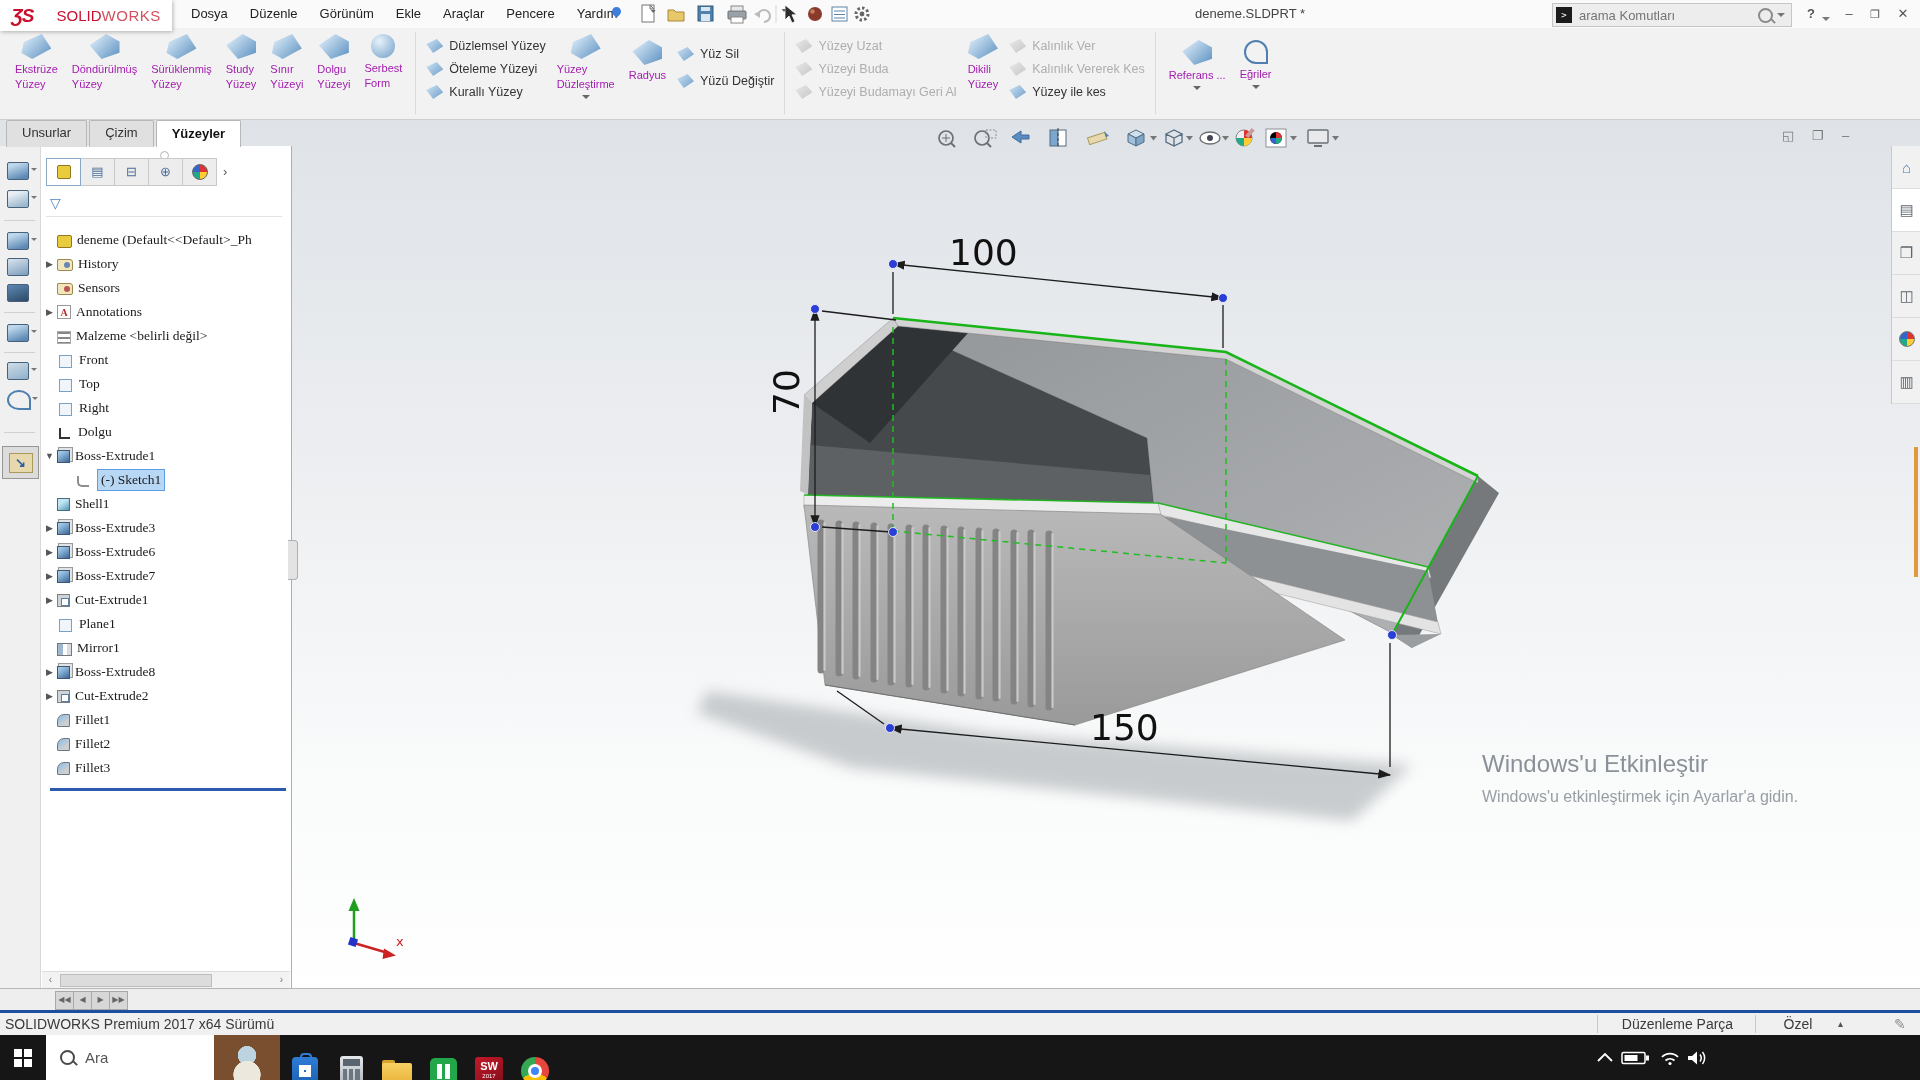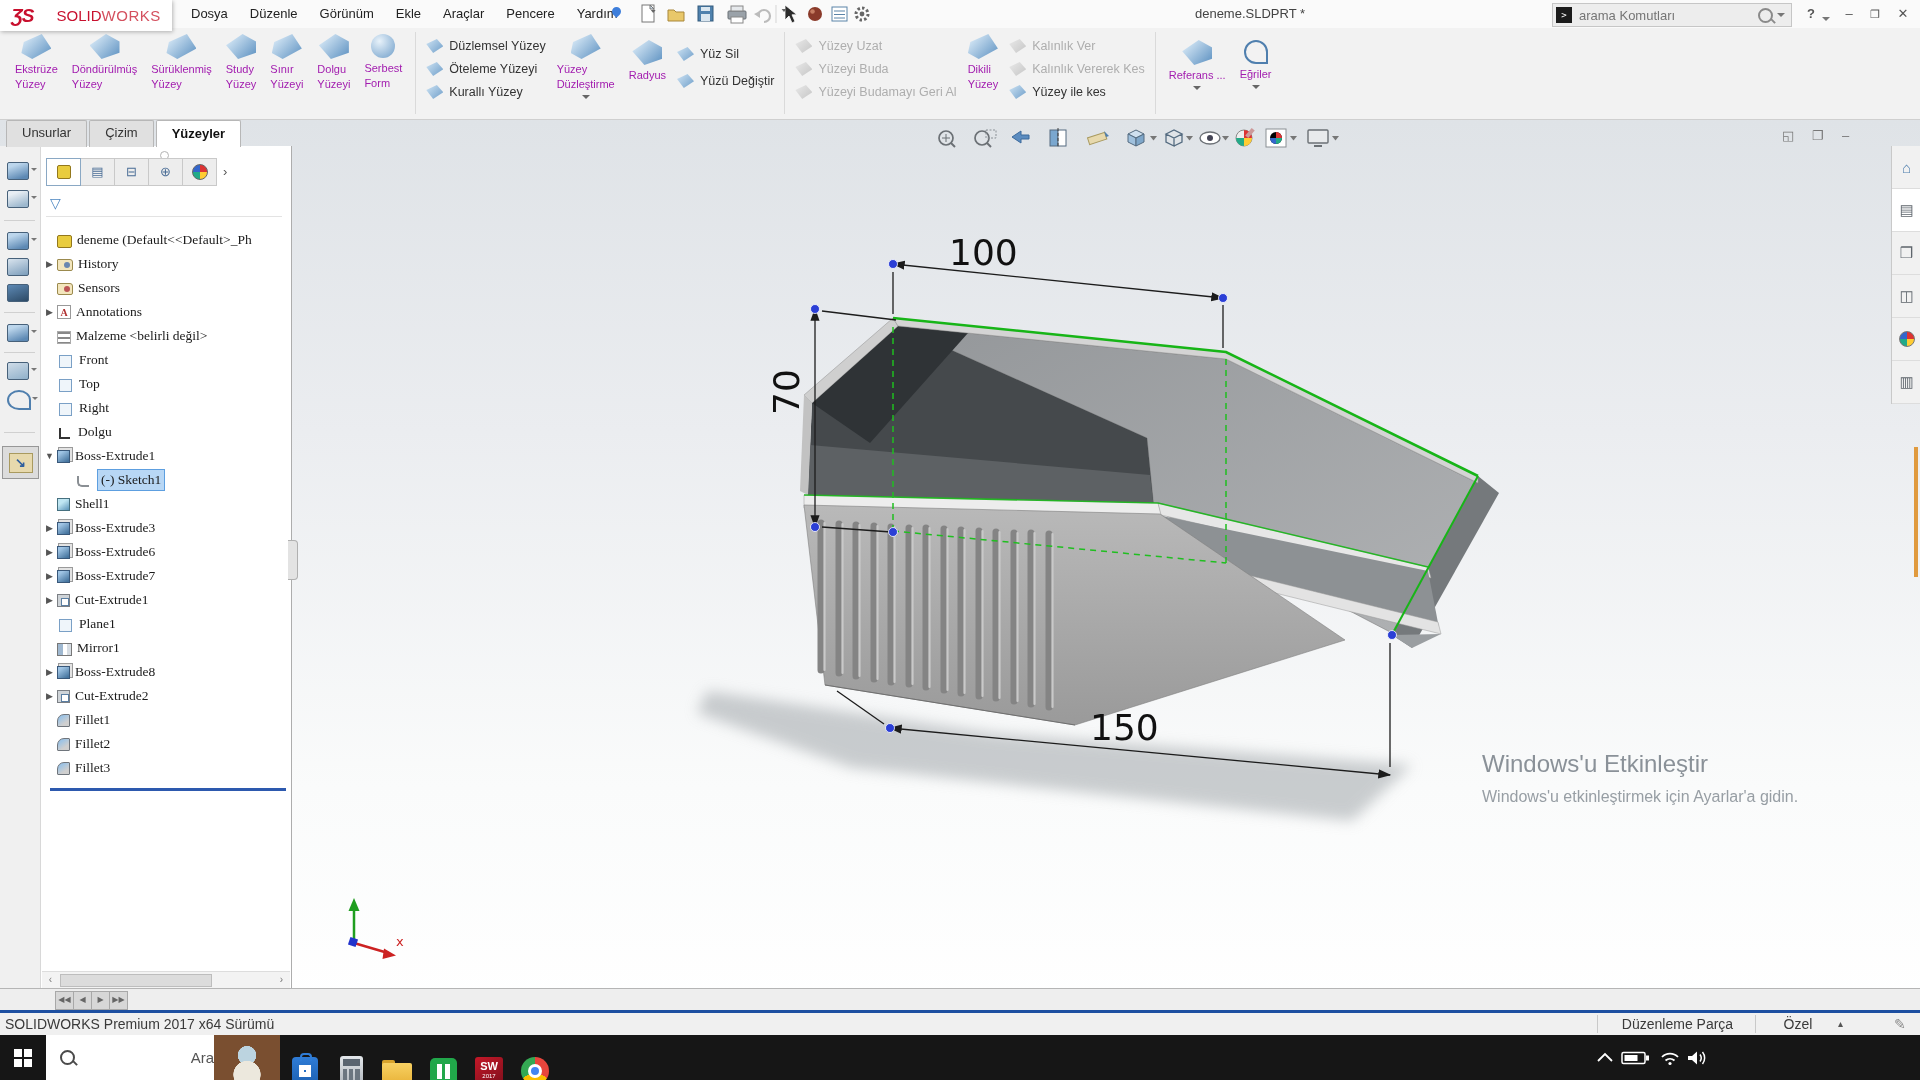--- a/index.html
+++ b/index.html
@@ -111,21 +111,21 @@
   #status{left:0;top:1013px;width:1920px;height:22px;background:#f0f0f0;z-index:6;font-size:14px;color:#3a3a3a;}
   .ssep{position:absolute;top:2px;width:1px;height:18px;background:#c9c9c9;}
   
   #taskbar{left:0;top:1035px;width:1920px;height:45px;background:#161616;z-index:7;}
   #startbtn{left:0;top:0;width:46px;height:45px;display:flex;align-items:center;justify-content:center;}
   #startbtn i{display:grid;grid-template-columns:8px 8px;grid-template-rows:8px 8px;gap:2px;}
   #startbtn b{background:#fff;}
   #tsearch{left:46px;top:0;width:234px;height:45px;background:#fff;display:flex;align-items:center;}
   #tsearch .magic{border-color:#4a4a4a;margin:0 10px 0 14px;}
   #tsearch .magic::after{background:#4a4a4a;}
-  .tstext{font-size:15px;color:#555;flex:1;text-align:right;}
+  .tstext{font-size:15px;color:#555;flex:1;}
   #newsimg{width:66px;height:45px;background:
      radial-gradient(circle at 50% 88%,#ece8dd 0 26%,transparent 27%),
      radial-gradient(circle at 50% 45%,#bcd4e0 0 22%,#7a4f30 23%),
      linear-gradient(#5d3f28,#8a5c38);}
   .tkicon{position:absolute;top:17px;width:46px;height:38px;display:flex;align-items:center;justify-content:center;}
   .tkicon.open::after{content:"";position:absolute;left:7px;bottom:0;width:32px;height:3px;background:#6fb2e5;}
   .ic-store{width:26px;height:29px;background:linear-gradient(#2f7cd6,#1b5fb0);border-radius:4px;position:relative;}
   .ic-store::before{content:"";position:absolute;left:8px;top:-4px;width:8px;height:6px;border:2px solid #2f7cd6;border-bottom:none;border-radius:4px 4px 0 0;}
   .ic-store::after{content:"";position:absolute;left:7px;top:8px;width:12px;height:12px;
       background:linear-gradient(90deg,#fff 0 5px,transparent 5px 7px,#fff 7px),linear-gradient(180deg,#fff 0 5px,transparent 5px 7px,#fff 7px);}

